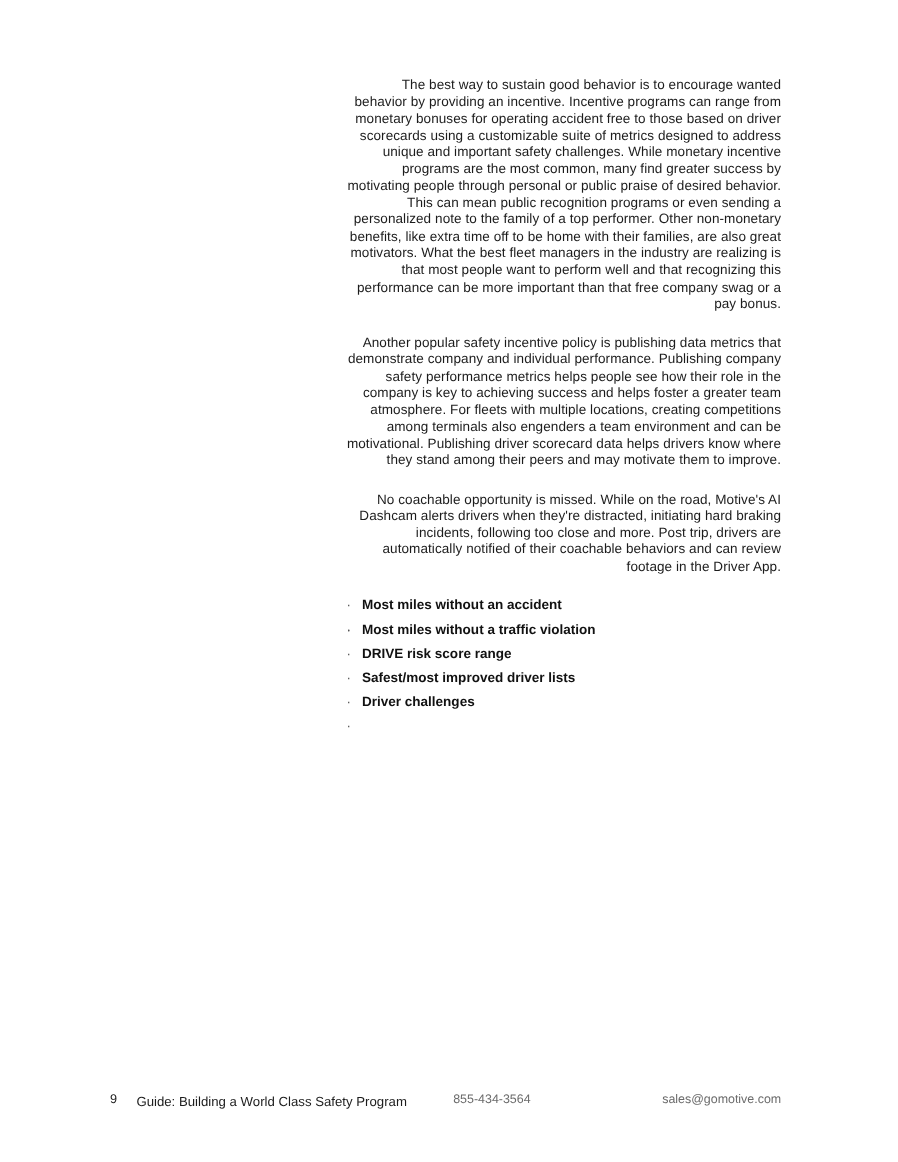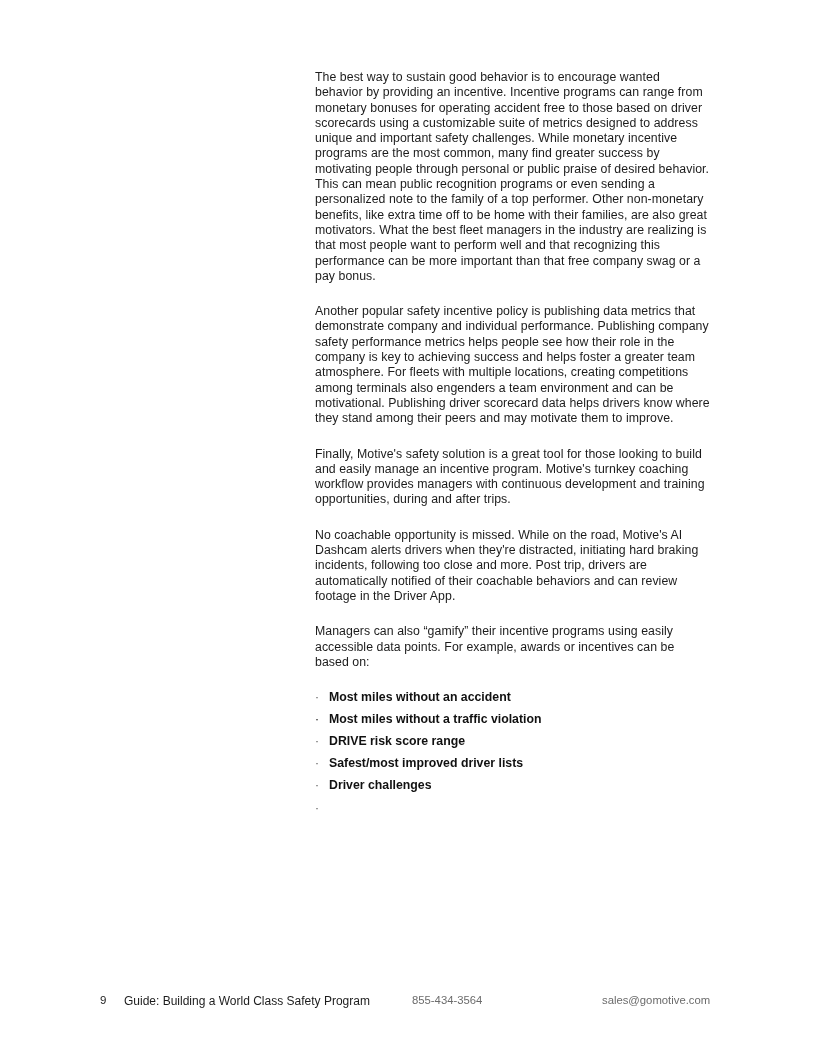--- a/index.html
+++ b/index.html
@@ -26,21 +26,21 @@
     left: 315px;
     top: 70px;
     width: 395px;
   }
   p.para {
     margin: 0 0 20px 0;
     font-size: 12.3px;
     line-height: 15.3px;
     color: #1c1c1c;
     letter-spacing: 0.005em;
-    text-align: left;
+    text-align: right;
   }
   p.para:last-child {
     margin-bottom: 0;
   }
   ul.bullets {
     list-style: none;
     margin: 4px 0 22px 0;
     padding: 0;
   }
   ul.bullets li {
@@ -111,23 +111,21 @@
 </style>
 </head>
 <body>
 
 <div class="page">
 
   <div class="content">
 
     <p class="para">The best way to sustain good behavior is to encourage wanted behavior by providing an incentive. Incentive programs can range from monetary bonuses for operating accident free to those based on driver scorecards using a customizable suite of metrics designed to address unique and important safety challenges. While monetary incentive programs are the most common, many find greater success by motivating people through personal or public praise of desired behavior. This can mean public recognition programs or even sending a personalized note to the family of a top performer. Other non-monetary benefits, like extra time off to be home with their families, are also great motivators. What the best fleet managers in the industry are realizing is that most people want to perform well and that recognizing this performance can be more important than that free company swag or a pay bonus.</p>
     <p class="para">Another popular safety incentive policy is publishing data metrics that demonstrate company and individual performance. Publishing company safety performance metrics helps people see how their role in the company is key to achieving success and helps foster a greater team atmosphere. For fleets with multiple locations, creating competitions among terminals also engenders a team environment and can be motivational. Publishing driver scorecard data helps drivers know where they stand among their peers and may motivate them to improve.</p>
-    <p class="para">Finally, Motive's safety solution is a great tool for those looking to build and easily manage an incentive program. Motive's turnkey coaching workflow provides managers with continuous development and training opportunities, during and after trips.</p>
     <p class="para">No coachable opportunity is missed. While on the road, Motive's AI Dashcam alerts drivers when they're distracted, initiating hard braking incidents, following too close and more. Post trip, drivers are automatically notified of their coachable behaviors and can review footage in the Driver App.</p>
-    <p class="para">Managers can also “gamify” their incentive programs using easily accessible data points. For example, awards or incentives can be based on:</p>
 
     <ul class="bullets">
       <li>
         <span class="dot">·</span>
         <span>Most miles without an accident</span>
       </li>
       <li>
         <span class="dot">·</span>
       </li>
       <li>

